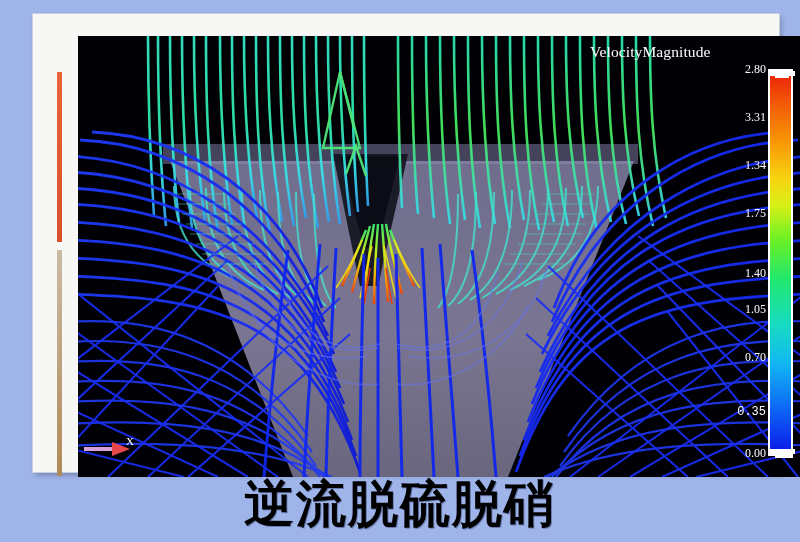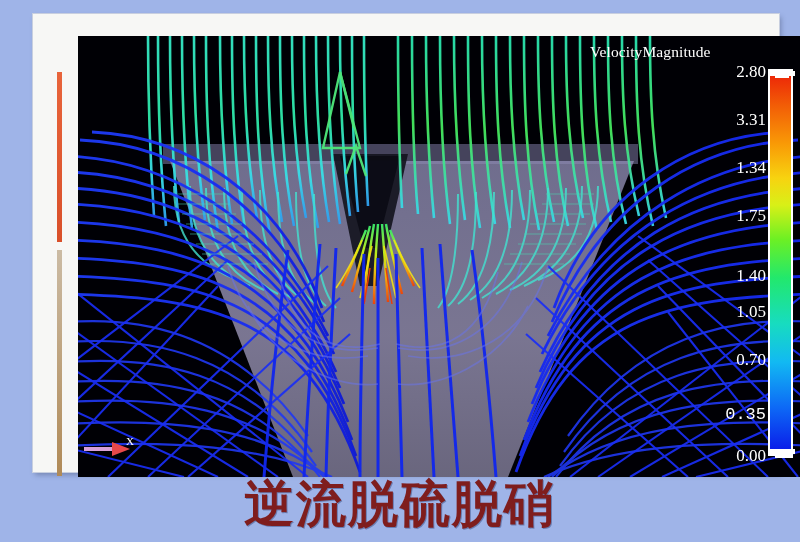--- a/index.html
+++ b/index.html
@@ -135,21 +135,21 @@
     width: 52px;
     height: 392px;
   }
   .legend-tick-label {
     position: absolute;
     right: 0;
     width: 52px;
     text-align: right;
     color: #ffffff;
     font-family: "Liberation Serif", "DejaVu Serif", serif;
-    font-size: 17px;
+    font-size: 12px;
     white-space: nowrap;
   }
 
   
   #axis-indicator {
     position: absolute;
     left: 4px;
     top: 396px;
     width: 70px;
     height: 34px;
@@ -164,21 +164,21 @@
     font-size: 11px;
   }
 
   
   #caption {
     position: absolute;
     left: 0;
     top: 474px;
     width: 800px;
     text-align: center;
-    color: #7f1d1d;
+    color: #000000;
     font-family: "DejaVu Sans", "Liberation Sans", sans-serif;
     font-weight: bold;
     font-size: 50px;
     letter-spacing: 2px;
     line-height: 60px;
     text-shadow: 1px 1px 0 rgba(10,25,80,.35);
   }
 </style>
 </head>
 <body>

